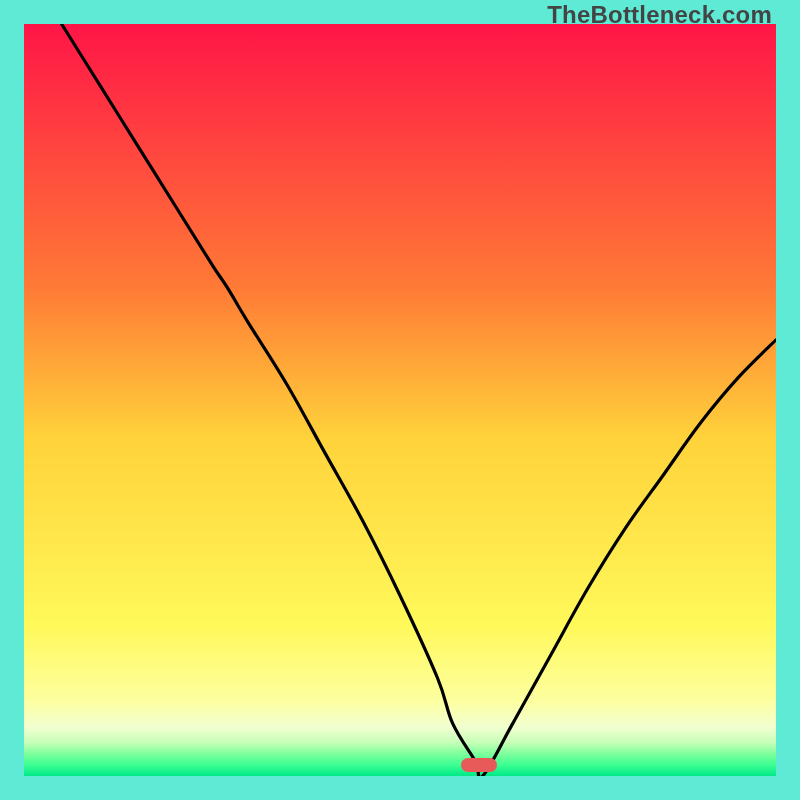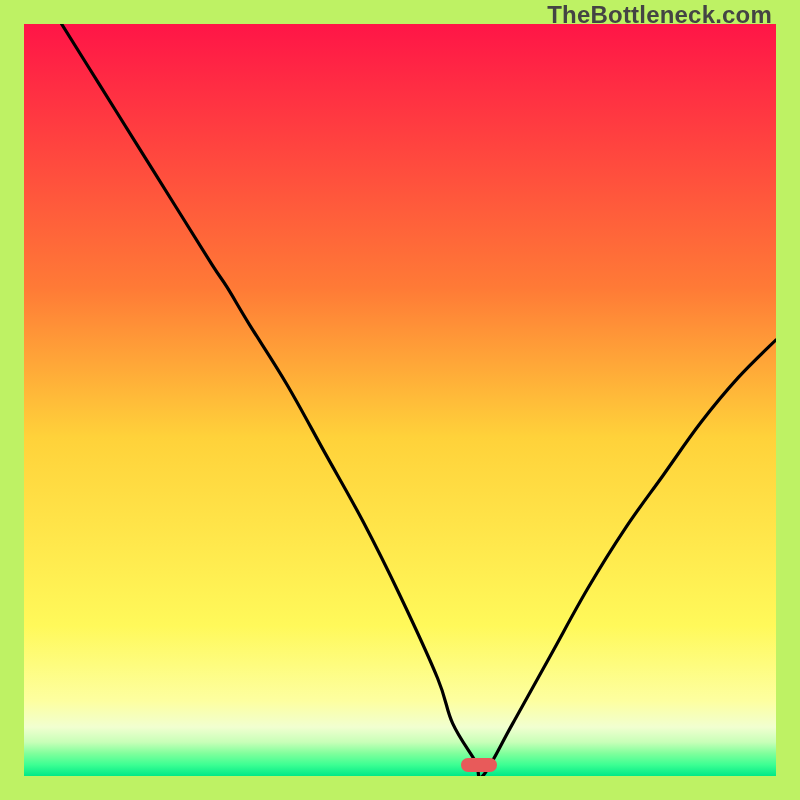--- a/index.html
+++ b/index.html
@@ -7,21 +7,21 @@
     padding: 0;
     width: 800px;
     height: 800px;
     overflow: hidden;
     font-family: Arial, Helvetica, sans-serif;
   }
   .frame {
     position: relative;
     width: 800px;
     height: 800px;
-    background: #bef264;
+    background: #5eead4;
     box-sizing: border-box;
   }
   .plot-area {
     position: absolute;
     left: 24px;
     top: 24px;
     width: 752px;
     height: 752px;
     overflow: hidden;
   }

